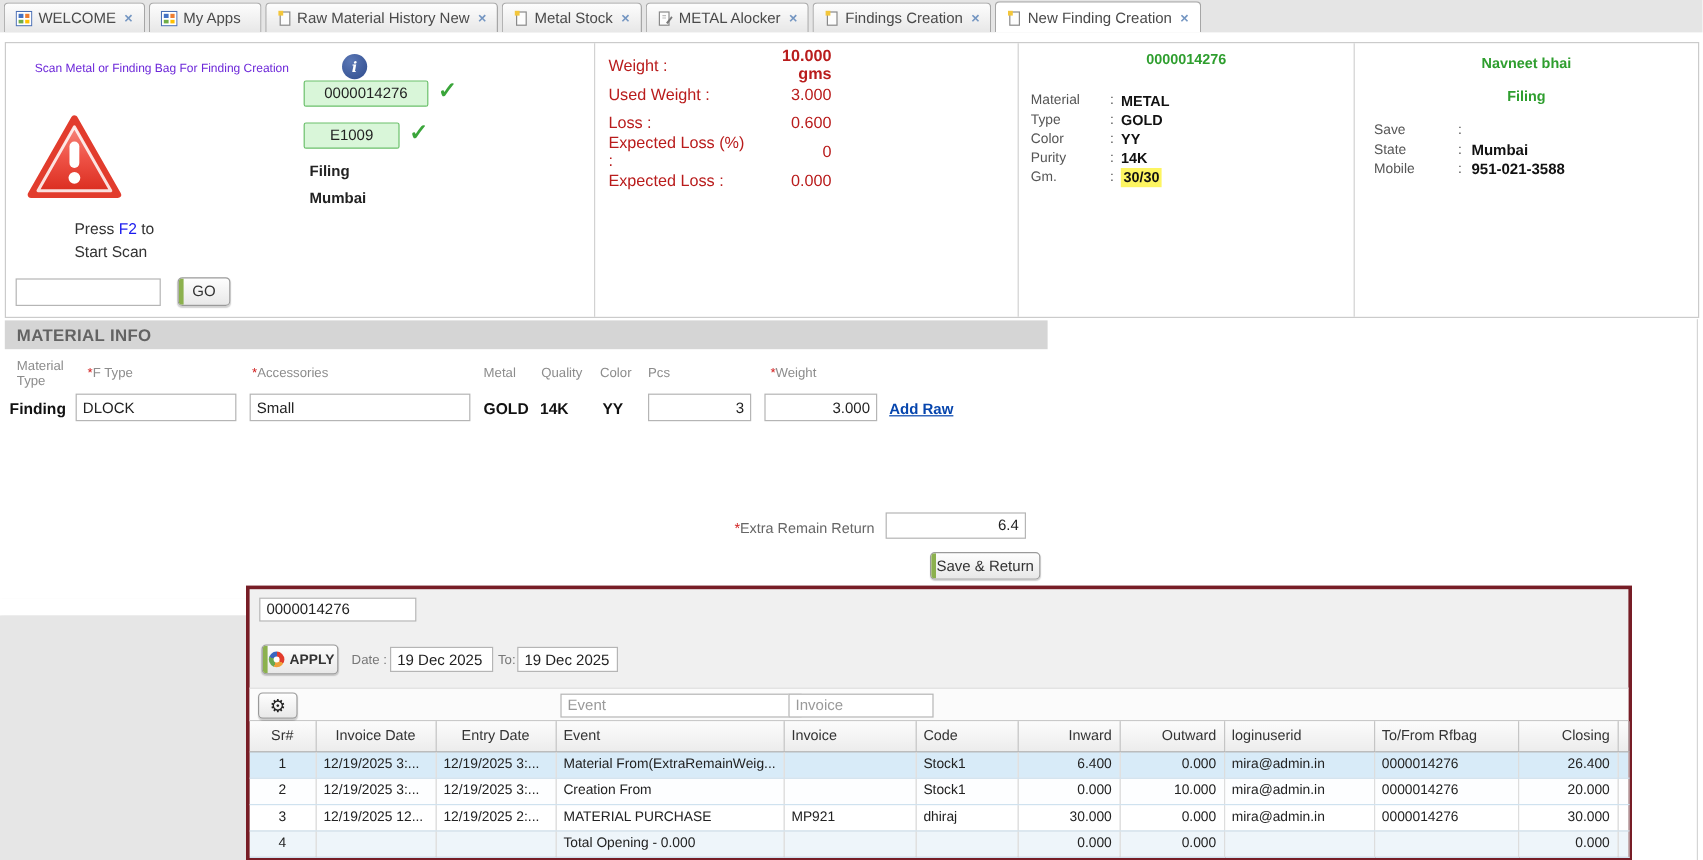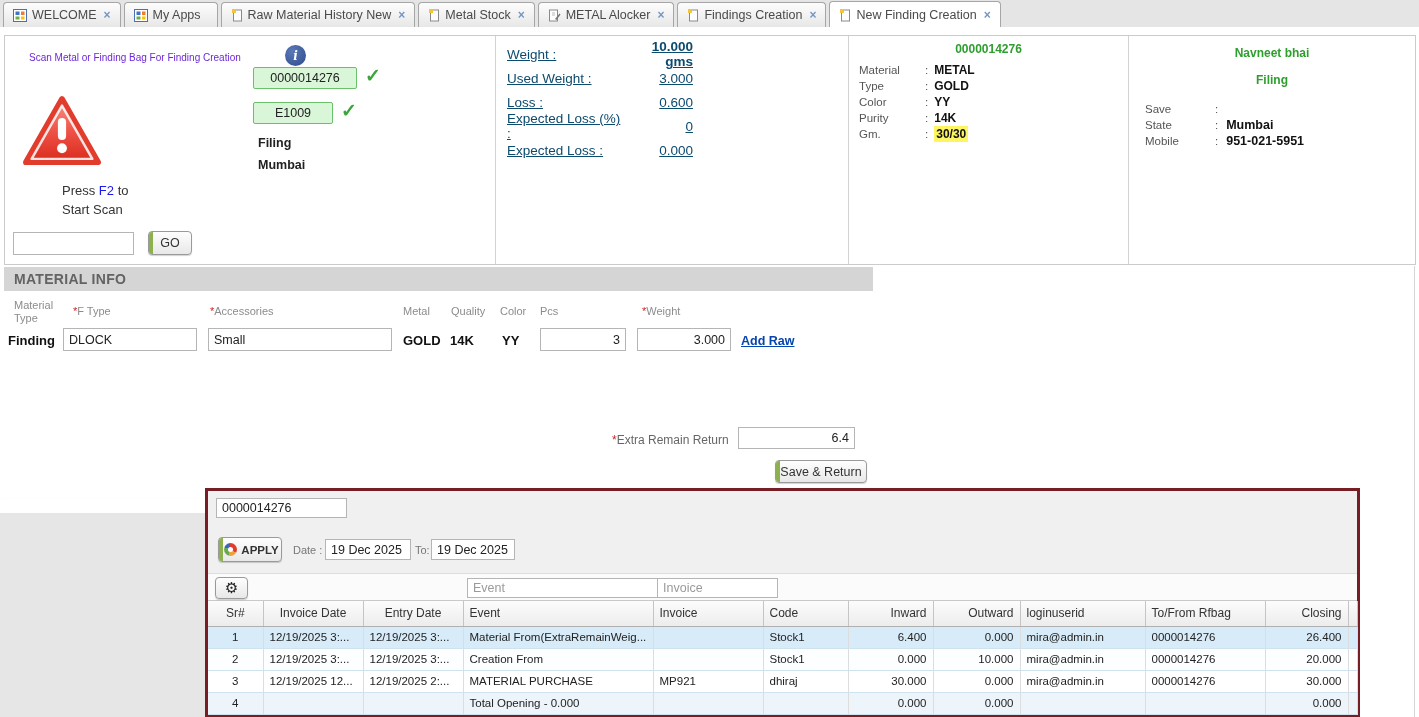--- a/index.html
+++ b/index.html
@@ -44,28 +44,28 @@
   input.txt { border:1px solid #b5b5b5; background:#fff; font-family:inherit; font-size:12.5px;
               color:#222; padding:0 5px; }
   .scan-input { position:absolute; left:8px; top:196px; width:121px; height:23px; }
   .btn { position:relative; display:flex; align-items:center; justify-content:center;
          background:linear-gradient(#fefefe,#e8e8e8); border:1px solid #9a9a9a; border-radius:4px;
          font-size:12.5px; color:#333; box-shadow:0 1px 1px rgba(0,0,0,0.18); cursor:pointer; overflow:hidden; }
   .btn.accent::before { content:''; position:absolute; left:0; top:0; bottom:0; width:4px;
          background:#8cb14e; }
   .go-btn { position:absolute; left:143px; top:195px; width:44px; height:24px; }
 
-  .wrow { display:flex; align-items:center; height:24px; font-size:13.5px; color:#0c4a6e;text-decoration:underline; }
+  .wrow { display:flex; align-items:center; height:24px; font-size:13.5px; color:#b91c1c; }
   .wlabel { width:130px; padding-left:11px; }
   .wvalue { width:67px; text-align:right; }
   .wrow.first .wvalue { font-weight:bold; }
 
   .mp-title { text-align:center; color:#2e9e2e; font-weight:bold; font-size:12px; margin-top:3px; }
   .mrow { display:flex; font-size:11.5px; line-height:16px; color:#555; }
-  .mrows { margin-top:6px; }
+  .mrows { margin-top:20px; }
   .mlabel { width:76px; padding-left:10px; }
   .mcolon { margin-right:6px; }
   .mvalue { font-weight:bold; color:#111; font-size:12px; }
   .hl-yellow { background:#fdf561; padding:0 2px; }
 
   .cust-name { text-align:center; color:#2e9e2e; font-weight:bold; font-size:12px; margin-top:5px; }
   .cust-proc { text-align:center; color:#2e9e2e; font-weight:bold; font-size:12px; margin-top:13px; }
   .crows { margin-top:14px; }
   .crow { display:flex; font-size:11.5px; line-height:16px; color:#555; }
   .clabel { width:86px; padding-left:16px; }
@@ -324,21 +324,21 @@
           <span class="cvalue"></span>
         </div>
         <div class="crow">
           <span class="clabel">State</span>
           <span class="ccolon">:</span>
           <span class="cvalue">Mumbai</span>
         </div>
         <div class="crow">
           <span class="clabel">Mobile</span>
           <span class="ccolon">:</span>
-          <span class="cvalue">951-021-5951</span>
+          <span class="cvalue">951-021-3588</span>
         </div>
       </div>
     </div>
   </div>
 
   <div class="matinfo">
     <div class="mi-header">MATERIAL INFO</div>
 
     <div class="mi-lbl l-mtype">Material Type</div>
     <div class="mi-lbl l-ftype"><span class="req">*</span><span>F Type</span></div>

